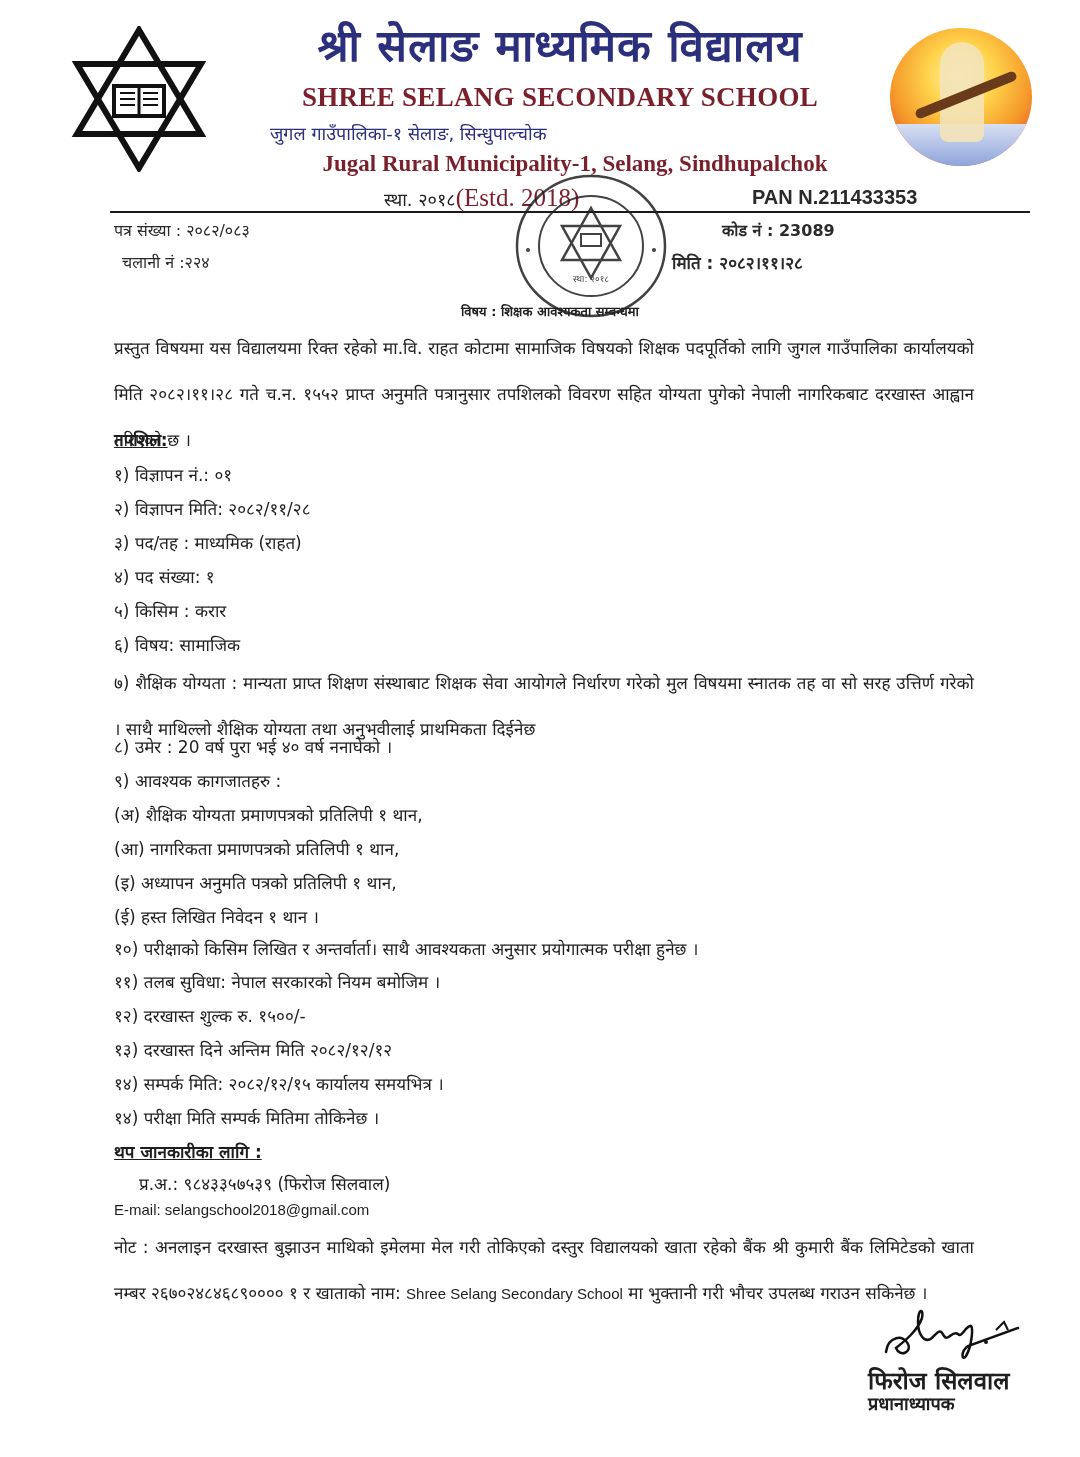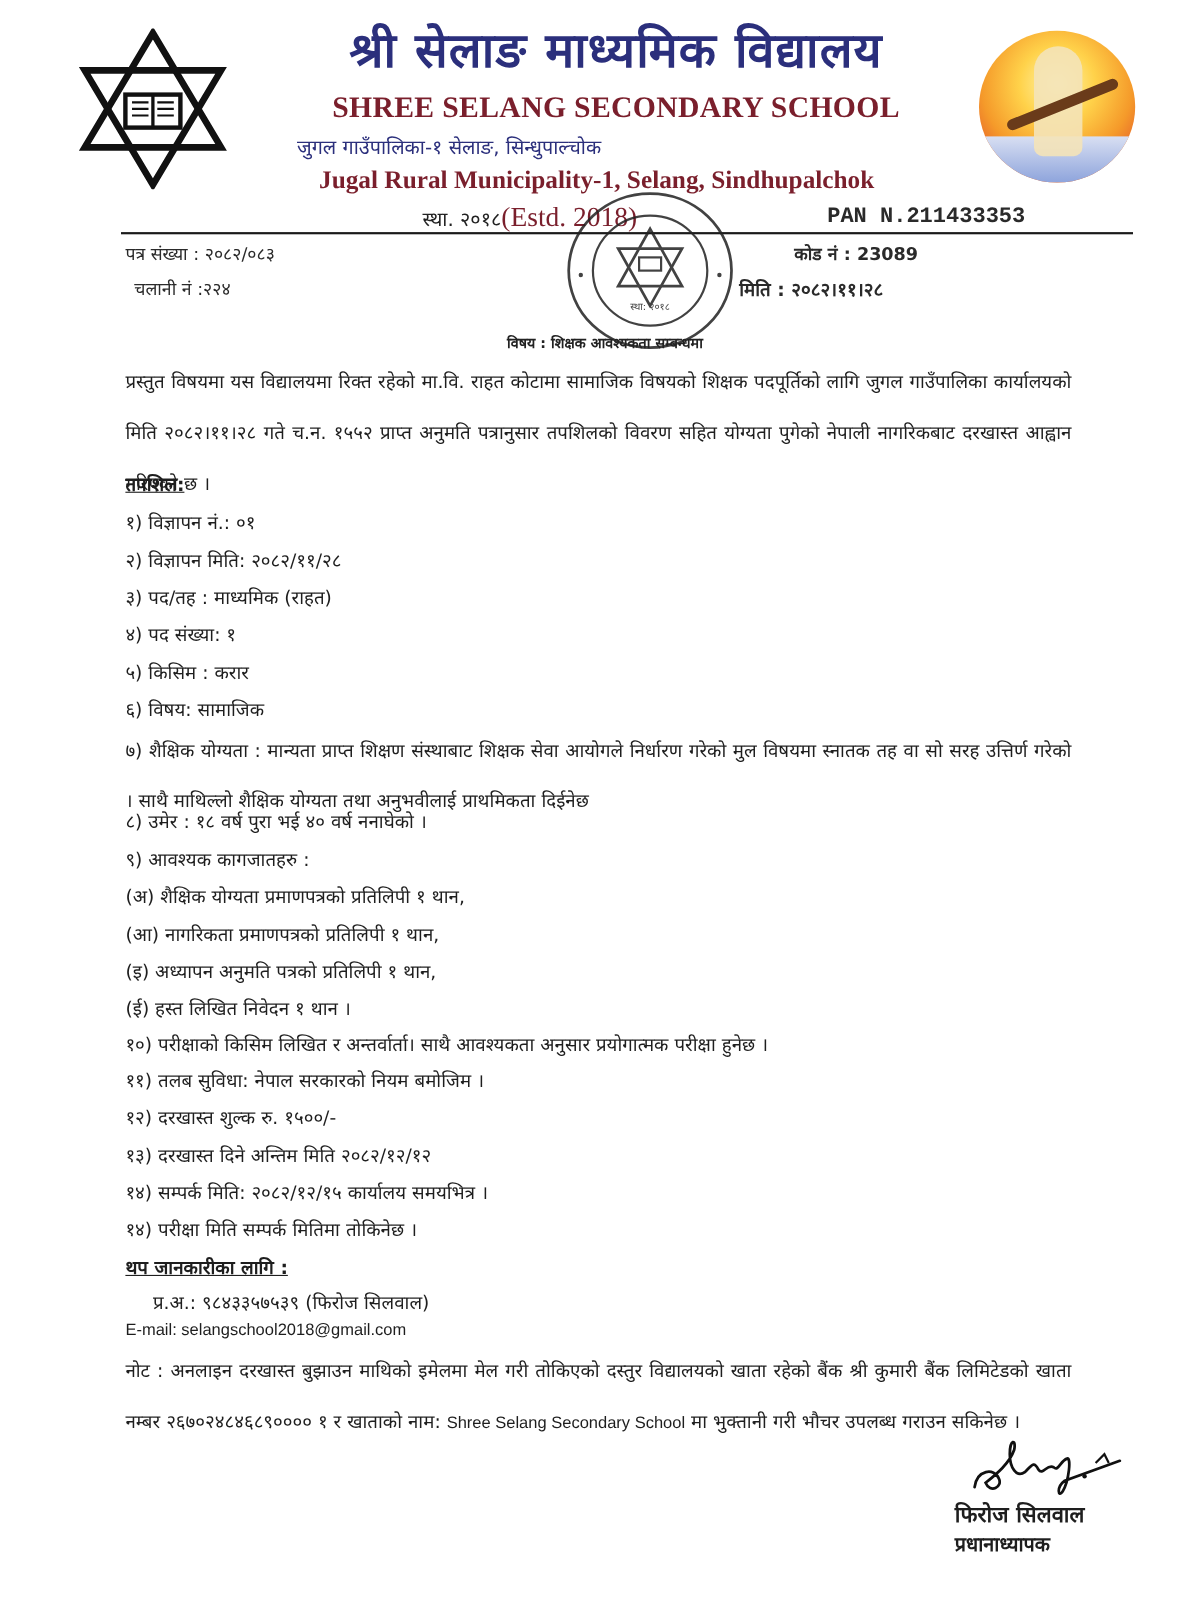--- a/index.html
+++ b/index.html
@@ -17,46 +17,46 @@
     #logo-right .figure { position: absolute; left: 50px; top: 14px; width: 44px; height: 100px;
       background: #f4e3b8; border-radius: 22px 22px 8px 8px; opacity: .9; }
     #logo-right .veena { position: absolute; left: 22px; top: 62px; width: 108px; height: 10px;
       background: #6a3b1a; border-radius: 5px; transform: rotate(-22deg); }
 
     .title-ne { left: 270px; top: 14px; width: 580px; text-align: center; font-family: "DejaVu Serif", serif;
       font-size: 44px; font-weight: bold; color: #2b2f7c; letter-spacing: 1px; }
     .title-en { left: 270px; top: 82px; width: 580px; text-align: center; font-family: "Liberation Serif", serif;
       font-size: 27px; font-weight: bold; color: #7a1f2c; letter-spacing: .3px; }
     .addr-ne { left: 270px; top: 121px; width: 580px; text-align: left; font-size: 18px; color: #2b2f7c; }
-    .addr-en { left: 290px; top: 151px; width: 570px; text-align: left; font-family: "Liberation Serif", serif;
+    .addr-en { left: 290px; top: 151px; width: 570px; text-align: center; font-family: "Liberation Serif", serif;
       font-size: 23px; font-weight: bold; color: #7a1f2c; }
     .estd { left: 384px; top: 184px; font-size: 18px; color: #222; }
     .estd .en { font-family: "Liberation Serif", serif; font-weight: normal; font-size: 25px; color: #7a1f2c; }
-    .pan { left: 752px; top: 186px; font-family: Liberation Mono, monospace; font-weight: bold; font-size: 20px; color: #2a2a2a; }
+    .pan { left: 752px; top: 186px; font-family: Liberation Sans, sans-serif; font-weight: bold; font-size: 20px; color: #2a2a2a; }
     .rule { left: 110px; top: 211px; width: 920px; height: 2px; background: #1a1a1a; }
 
     
     .meta { font-size: 16px; color: #2a2a2a; }
     #patra { left: 114px; top: 219px; }
     #chalani { left: 122px; top: 251px; }
     #kod { left: 722px; top: 219px; font-weight: bold; text-align: right; }
     #miti { left: 672px; top: 251px; font-weight: bold; font-size: 17px; }
 
     #stamp { left: 512px; top: 168px; width: 158px; height: 152px; opacity: .85; }
 
     .subject { left: 0; top: 302px; width: 1080px; text-align: center; font-size: 13px; font-weight: bold; color: #222; padding-left: 20px; }
 
     
     .para { left: 114px; width: 860px; font-size: 17px; line-height: 46px; color: #1e1e1e; text-align: justify; }
     #intro { top: 325px; }
     .line { left: 114px; font-size: 17px; color: #1e1e1e; white-space: nowrap; }
     .ul { text-decoration: underline; font-weight: bold; }
 
     #sig-svg { left: 878px; top: 1300px; width: 150px; height: 66px; }
-    .sig-name { left: 868px; top: 1363px; font-size: 20px; font-weight: bold; color: #1e1e1e; }
+    .sig-name { left: 868px; top: 1363px; font-size: 24px; font-weight: bold; color: #1e1e1e; }
     .sig-title { left: 868px; top: 1391px; font-size: 18px; font-weight: bold; color: #1e1e1e; }
 
     .email { left: 114px; top: 1201px; font-family: "Liberation Sans", sans-serif; font-size: 15px; color: #1e1e1e; }
     .latin { font-family: "Liberation Sans", sans-serif; font-size: 15px; }
   </style>
 </head>
 <body>
 
 <svg id="logo-left" class="abs" viewBox="0 0 146 146">
   <polygon points="73,4 135,108 11,108" fill="none" stroke="#111" stroke-width="6"></polygon>
@@ -111,21 +111,21 @@
 
 <div class="abs line" style="top:463px;">१) विज्ञापन नं.: ०१</div>
 <div class="abs line" style="top:497px;">२) विज्ञापन मिति: २०८२/११/२८</div>
 <div class="abs line" style="top:531px;">३) पद/तह : माध्यमिक (राहत)</div>
 <div class="abs line" style="top:565px;">४) पद संख्या: १</div>
 <div class="abs line" style="top:599px;">५) किसिम : करार</div>
 <div class="abs line" style="top:633px;">६) विषय: सामाजिक</div>
 
 <div class="abs para" style="top:660px;">७) शैक्षिक योग्यता : मान्यता प्राप्त शिक्षण संस्थाबाट शिक्षक सेवा आयोगले निर्धारण गरेको मुल विषयमा स्नातक तह वा सो सरह उत्तिर्ण गरेको । साथै माथिल्लो शैक्षिक योग्यता तथा अनुभवीलाई प्राथमिकता दिईनेछ</div>
 
-<div class="abs line" style="top:735px;">८) उमेर : १८ वर्ष पुरा भई ४० वर्ष ननाघेको ।</div>
+<div class="abs line" style="top:735px;">८) उमेर : 20 वर्ष पुरा भई ४० वर्ष ननाघेको ।</div>
 <div class="abs line" style="top:769px;">९) आवश्यक कागजातहरु :</div>
 
 <div class="abs line" style="top:803px;">(अ) शैक्षिक योग्यता प्रमाणपत्रको प्रतिलिपी १ थान,</div>
 <div class="abs line" style="top:837px;">(आ) नागरिकता प्रमाणपत्रको प्रतिलिपी १ थान,</div>
 <div class="abs line" style="top:871px;">(इ) अध्यापन अनुमति पत्रको प्रतिलिपी १ थान,</div>
 <div class="abs line" style="top:905px;">(ई) हस्त लिखित निवेदन १ थान ।</div>
 
 <div class="abs line" style="top:937px;">१०) परीक्षाको किसिम लिखित र अन्तर्वार्ता। साथै आवश्यकता अनुसार प्रयोगात्मक परीक्षा हुनेछ ।</div>
 <div class="abs line" style="top:970px;">११) तलब सुविधा: नेपाल सरकारको नियम बमोजिम ।</div>
 <div class="abs line" style="top:1004px;">१२) दरखास्त शुल्क रु. १५००/-</div>

